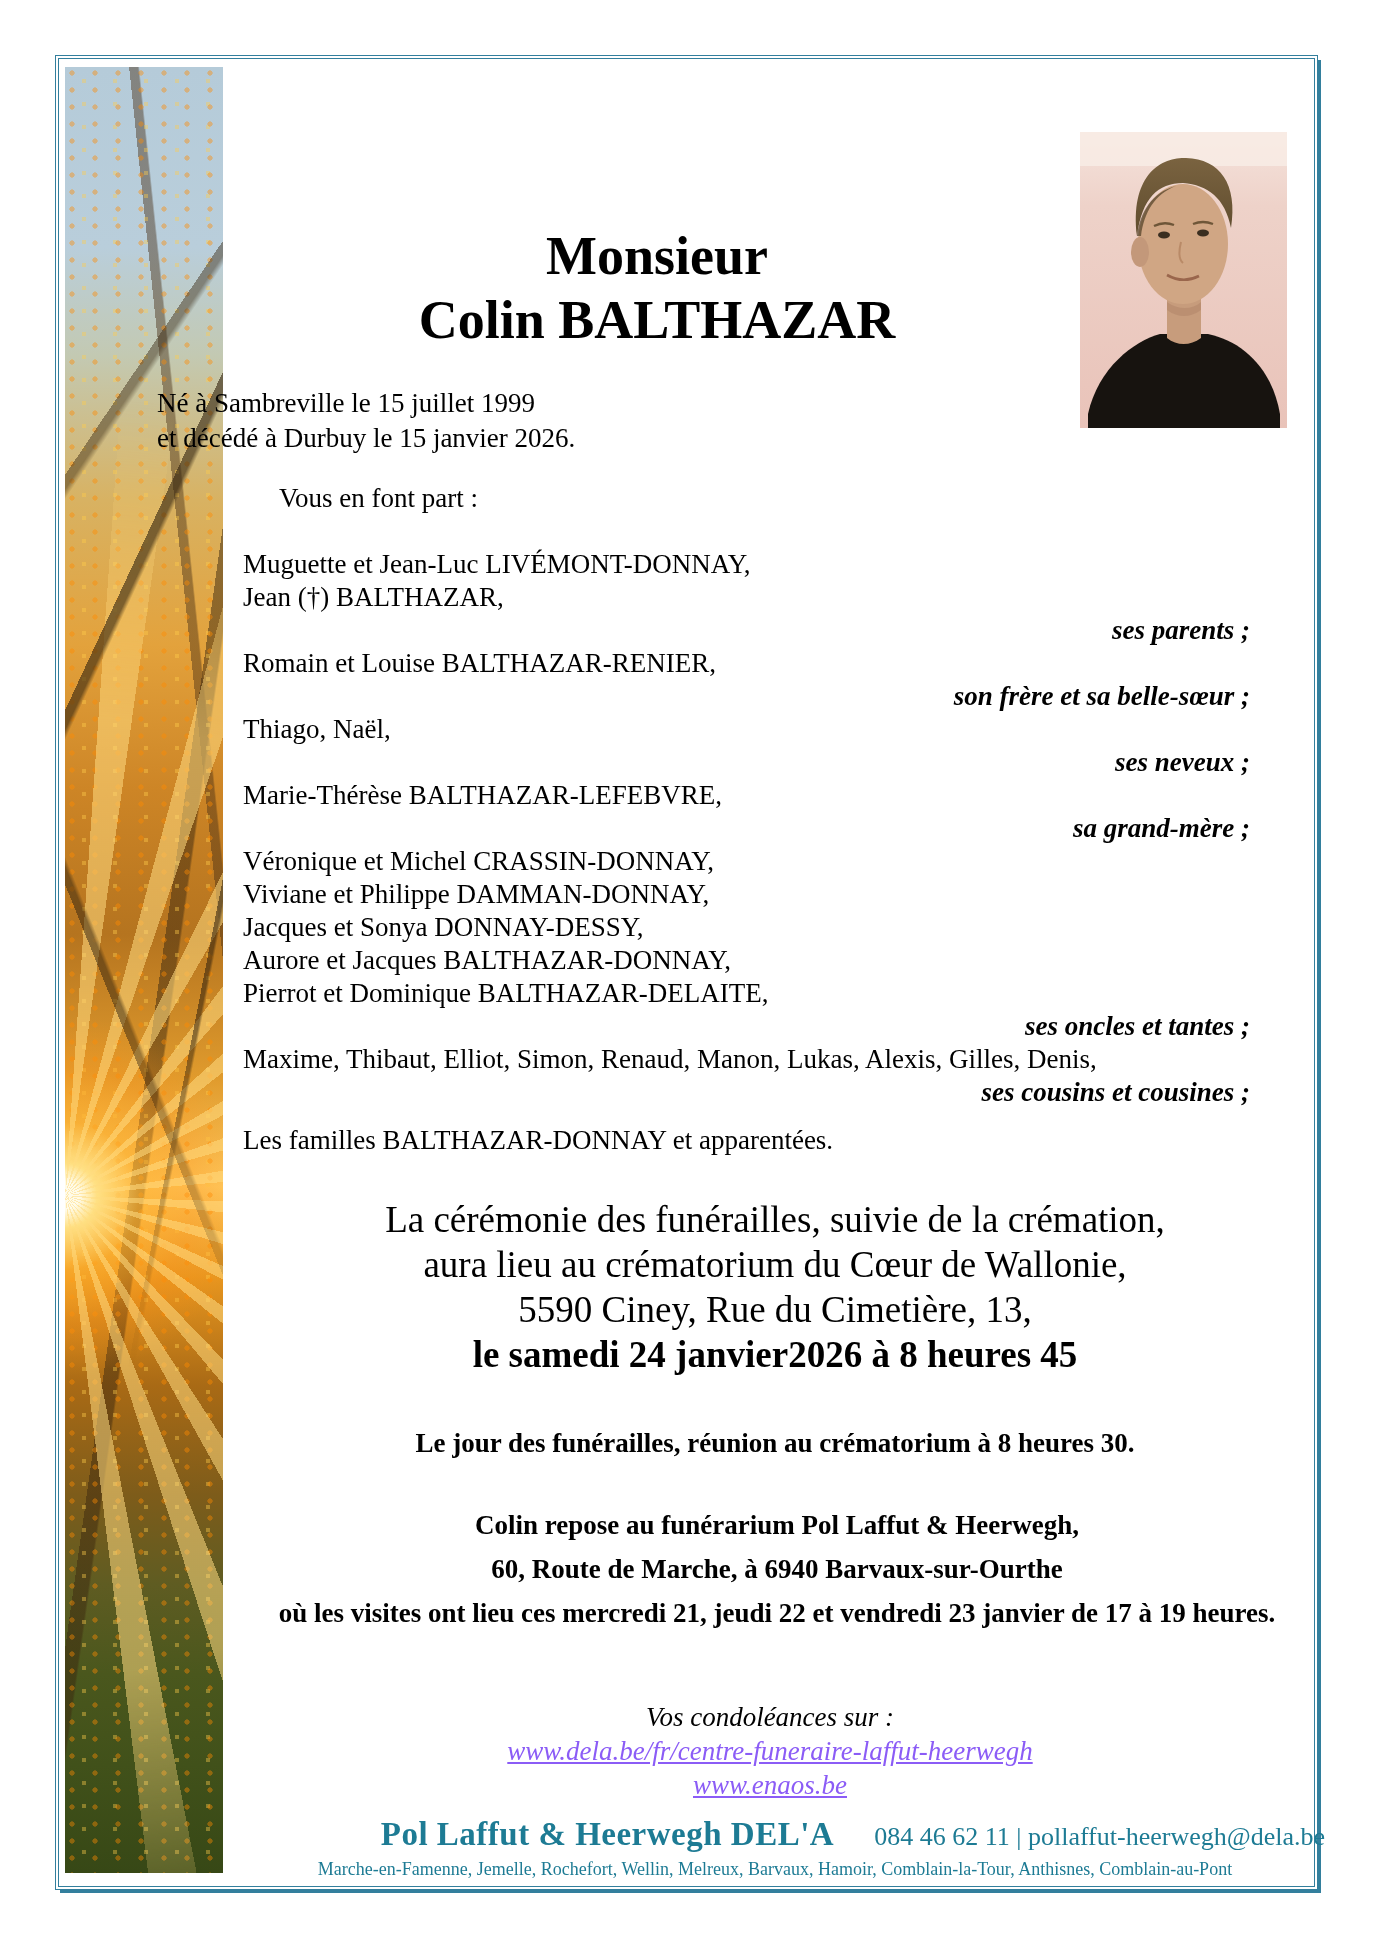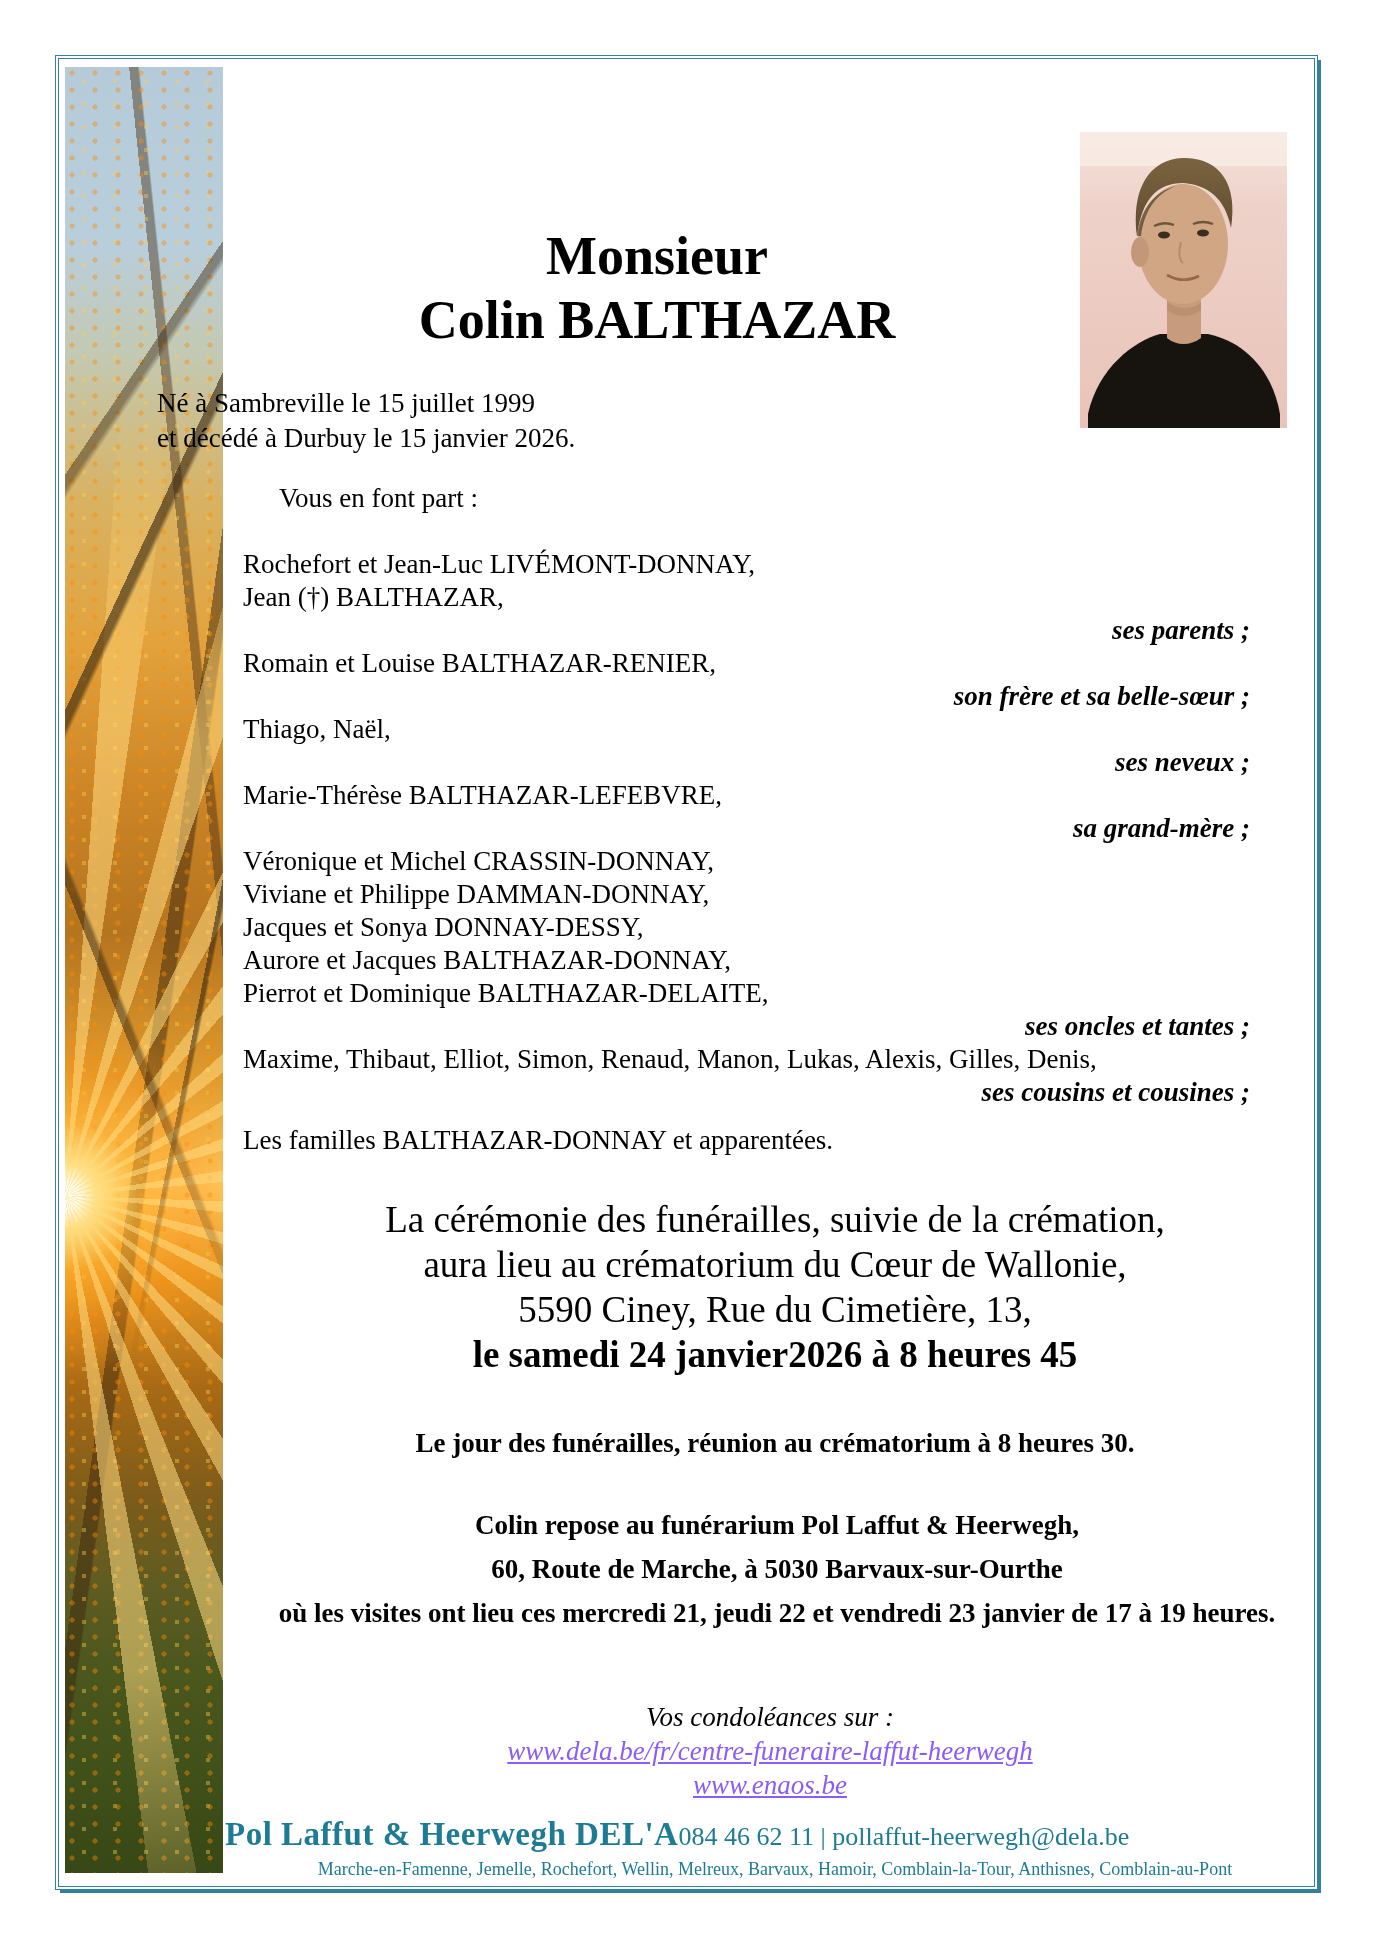--- a/index.html
+++ b/index.html
@@ -50,21 +50,21 @@
   .meeting{position:absolute;left:225px;top:1428px;width:1100px;text-align:center;
     font-size:27px;font-weight:bold;}
   .repose{position:absolute;left:137px;top:1503px;width:1104px;text-align:center;
     font-size:27px;font-weight:bold;line-height:44px;}
   .repose{left:225px;}
   .condolences{position:absolute;left:225px;top:1700px;width:1090px;text-align:center;
     font-size:27px;line-height:34px;font-style:italic;}
   .condolences a{color:#8b5cf6;text-decoration:underline;}
   
   .footer{position:absolute;left:225px;top:1816px;width:1100px;text-align:center;color:#1d7b94;}
-  .footer-line1{display:flex;justify-content:flex-start;align-items:baseline;}
+  .footer-line1{display:flex;justify-content:flex-end;align-items:baseline;gap:40px;}
   .brand{font-weight:bold;font-size:33px;letter-spacing:.5px;}
   .contact{font-weight:normal;font-size:26px;}
   .cities{font-size:18px;margin-top:6px;}
 </style>
 </head>
 <body>
 
 <div class="sheet">
 
   <div class="page-border"></div>
@@ -109,21 +109,21 @@
   </div>
 
   <div class="birth">
     <div>Né à Sambreville le 15 juillet 1999</div>
     <div>et décédé à Durbuy le 15 janvier 2026.</div>
   </div>
 
   <div class="announce">Vous en font part :</div>
 
   <div class="family">
-      <div class="names">Rochefort et Jean-Luc LIVÉMONT-DONNAY,</div>
+      <div class="names">Muguette et Jean-Luc LIVÉMONT-DONNAY,</div>
       <div class="names">Jean (†) BALTHAZAR,</div>
       <div class="label">ses parents ;</div>
       <div class="names">Romain et Louise BALTHAZAR-RENIER,</div>
       <div class="label">son frère et sa belle-sœur ;</div>
       <div class="names">Thiago, Naël,</div>
       <div class="label">ses neveux ;</div>
       <div class="names">Marie-Thérèse BALTHAZAR-LEFEBVRE,</div>
       <div class="label">sa grand-mère ;</div>
       <div class="names">Véronique et Michel CRASSIN-DONNAY,</div>
       <div class="names">Viviane et Philippe DAMMAN-DONNAY,</div>
@@ -140,21 +140,21 @@
     <div>La cérémonie des funérailles, suivie de la crémation,</div>
     <div>aura lieu au crématorium du Cœur de Wallonie,</div>
     <div>5590 Ciney, Rue du Cimetière, 13,</div>
     <div class="bold">le samedi 24 janvier2026 à 8 heures 45</div>
   </div>
 
   <div class="meeting">Le jour des funérailles, réunion au crématorium à 8 heures 30.</div>
 
   <div class="repose">
     <div>Colin repose au funérarium Pol Laffut &amp; Heerwegh,</div>
-    <div>60, Route de Marche, à 5030 Barvaux-sur-Ourthe</div>
+    <div>60, Route de Marche, à 6940 Barvaux-sur-Ourthe</div>
     <div>où les visites ont lieu ces mercredi 21, jeudi 22 et vendredi 23 janvier de 17 à 19 heures.</div>
   </div>
 
   <div class="condolences">
     <div>Vos condoléances sur :</div>
     <div><a href="#">www.dela.be/fr/centre-funeraire-laffut-heerwegh</a></div>
     <div><a href="#">www.enaos.be</a></div>
   </div>
 
   <div class="footer">

